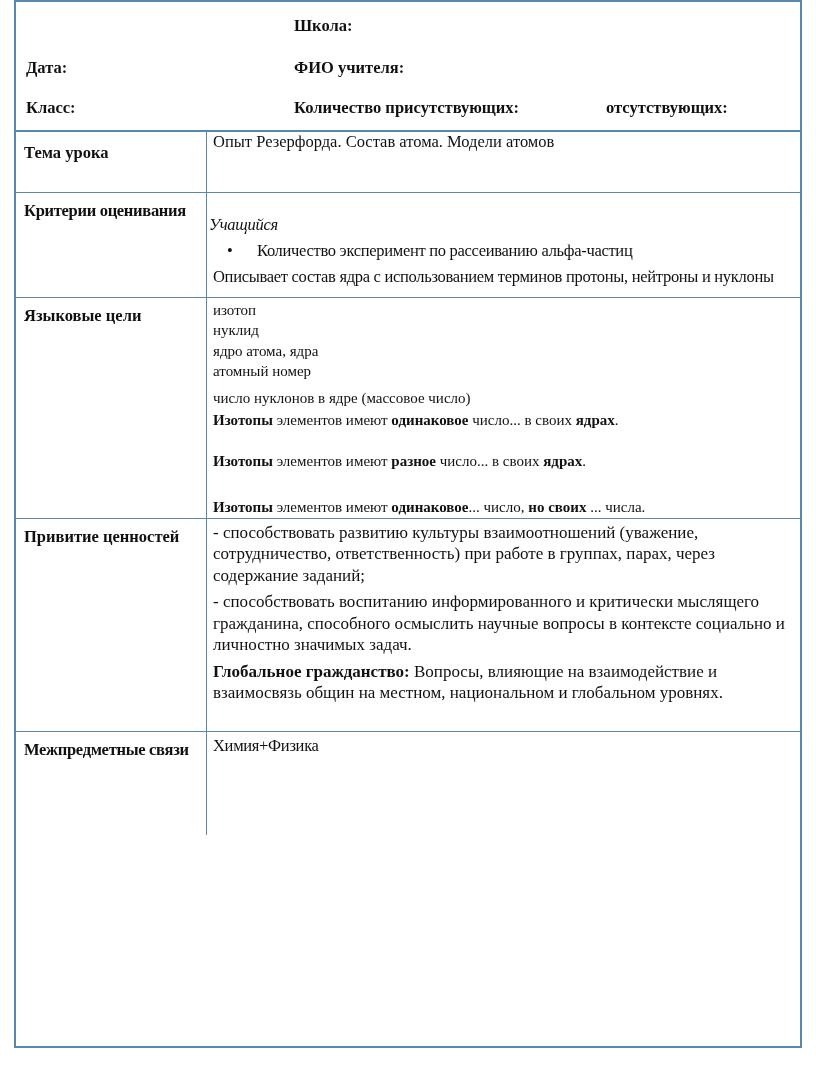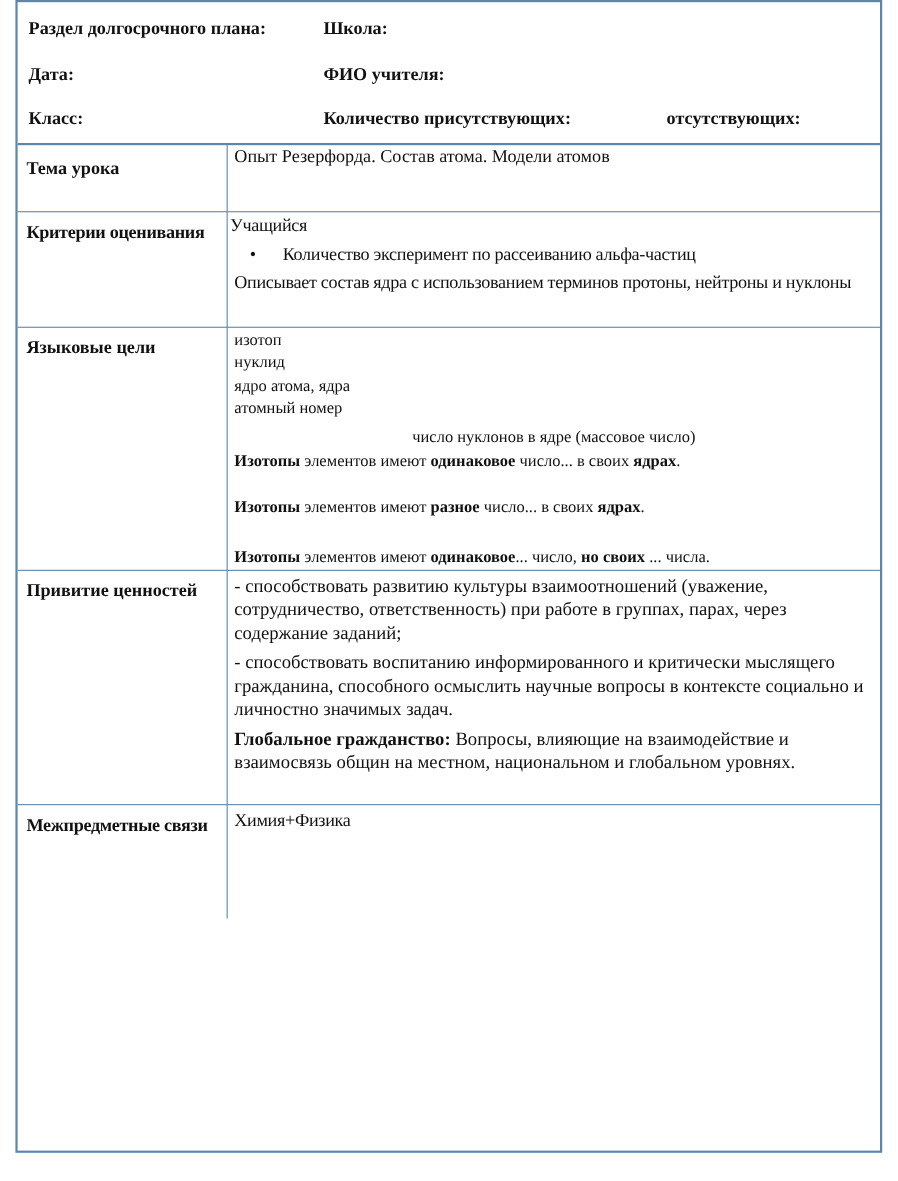--- a/index.html
+++ b/index.html
@@ -24,21 +24,20 @@
   .narrow { letter-spacing: -0.3px; }
   .bullet { display: flex; padding-left: 18px; margin: 6px 0; }
   .bullet .dot { width: 30px; }
   b { font-weight: bold; }
 </style>
 </head>
 <body>
 
 <div class="sheet">
   <div class="header">
-    <span class="hl" style="left:10px; top:14px;">Раздел долгосрочного плана:</span>
     <span class="hl" style="left:278px; top:14px;">Школа:</span>
     <span class="hl" style="left:10px; top:56px;">Дата:</span>
     <span class="hl" style="left:278px; top:56px;">ФИО учителя:</span>
     <span class="hl" style="left:10px; top:96px;">Класс:</span>
     <span class="hl" style="left:278px; top:96px;">Количество присутствующих:</span>
     <span class="hl" style="left:590px; top:96px;">отсутствующих:</span>
   </div>
 
   <table>
     <tbody>
@@ -49,40 +48,40 @@
       <td>
             <div class="val" style="padding-top:2px;">Опыт Резерфорда. Состав атома. Модели атомов</div>
           </td>
     </tr>
     <tr style="height:105px;">
       <td>
             <div class="lab narrow" style="padding-top:8px;">Критерии оценивания</div>
           </td>
       <td>
             <div class="val narrow" style="padding-top:2px; padding-left:2px;">
-        <p style="">Учащийся</p>
+        <p style="font-style:italic;margin-top:20px;">Учащийся</p>
         <div class="bullet">
           <span class="dot">•</span>
           <span>Количество эксперимент по рассеиванию альфа-частиц</span>
         </div>
         <p style="padding-left:4px;">Описывает состав ядра с использованием терминов протоны, нейтроны и нуклоны</p>
       </div>
           </td>
     </tr>
     <tr style="height:220px;">
       <td>
             <div class="lab" style="padding-top:8px;">Языковые цели</div>
           </td>
       <td>
             <div class="val small" style="padding-top:2px; line-height:20.5px;">
         <p>изотоп</p>
         <p>нуклид</p>
         <p>ядро атома, ядра</p>
         <p>атомный номер</p>
-        <p style="margin-top:6px;text-align:center;">число нуклонов в ядре (массовое число)</p>
+        <p style="margin-top:6px;">число нуклонов в ядре (массовое число)</p>
         <p style="margin-top:2px;"><b>Изотопы</b><span> элементов имеют </span><b>одинаковое</b><span> число... в своих </span><b>ядрах</b><span>.</span></p>
         <p style="margin-top:20px;"><b>Изотопы</b><span> элементов имеют </span><b>разное</b><span> число... в своих </span><b>ядрах</b><span>.</span></p>
         <p style="margin-top:26px;"><b>Изотопы</b><span> элементов имеют </span><b>одинаковое</b><span>... число, </span><b>но своих</b><span> ... числа.</span></p>
       </div>
           </td>
     </tr>
     <tr style="height:213px;">
       <td>
             <div class="lab" style="padding-top:8px;">Привитие ценностей</div>
           </td>

